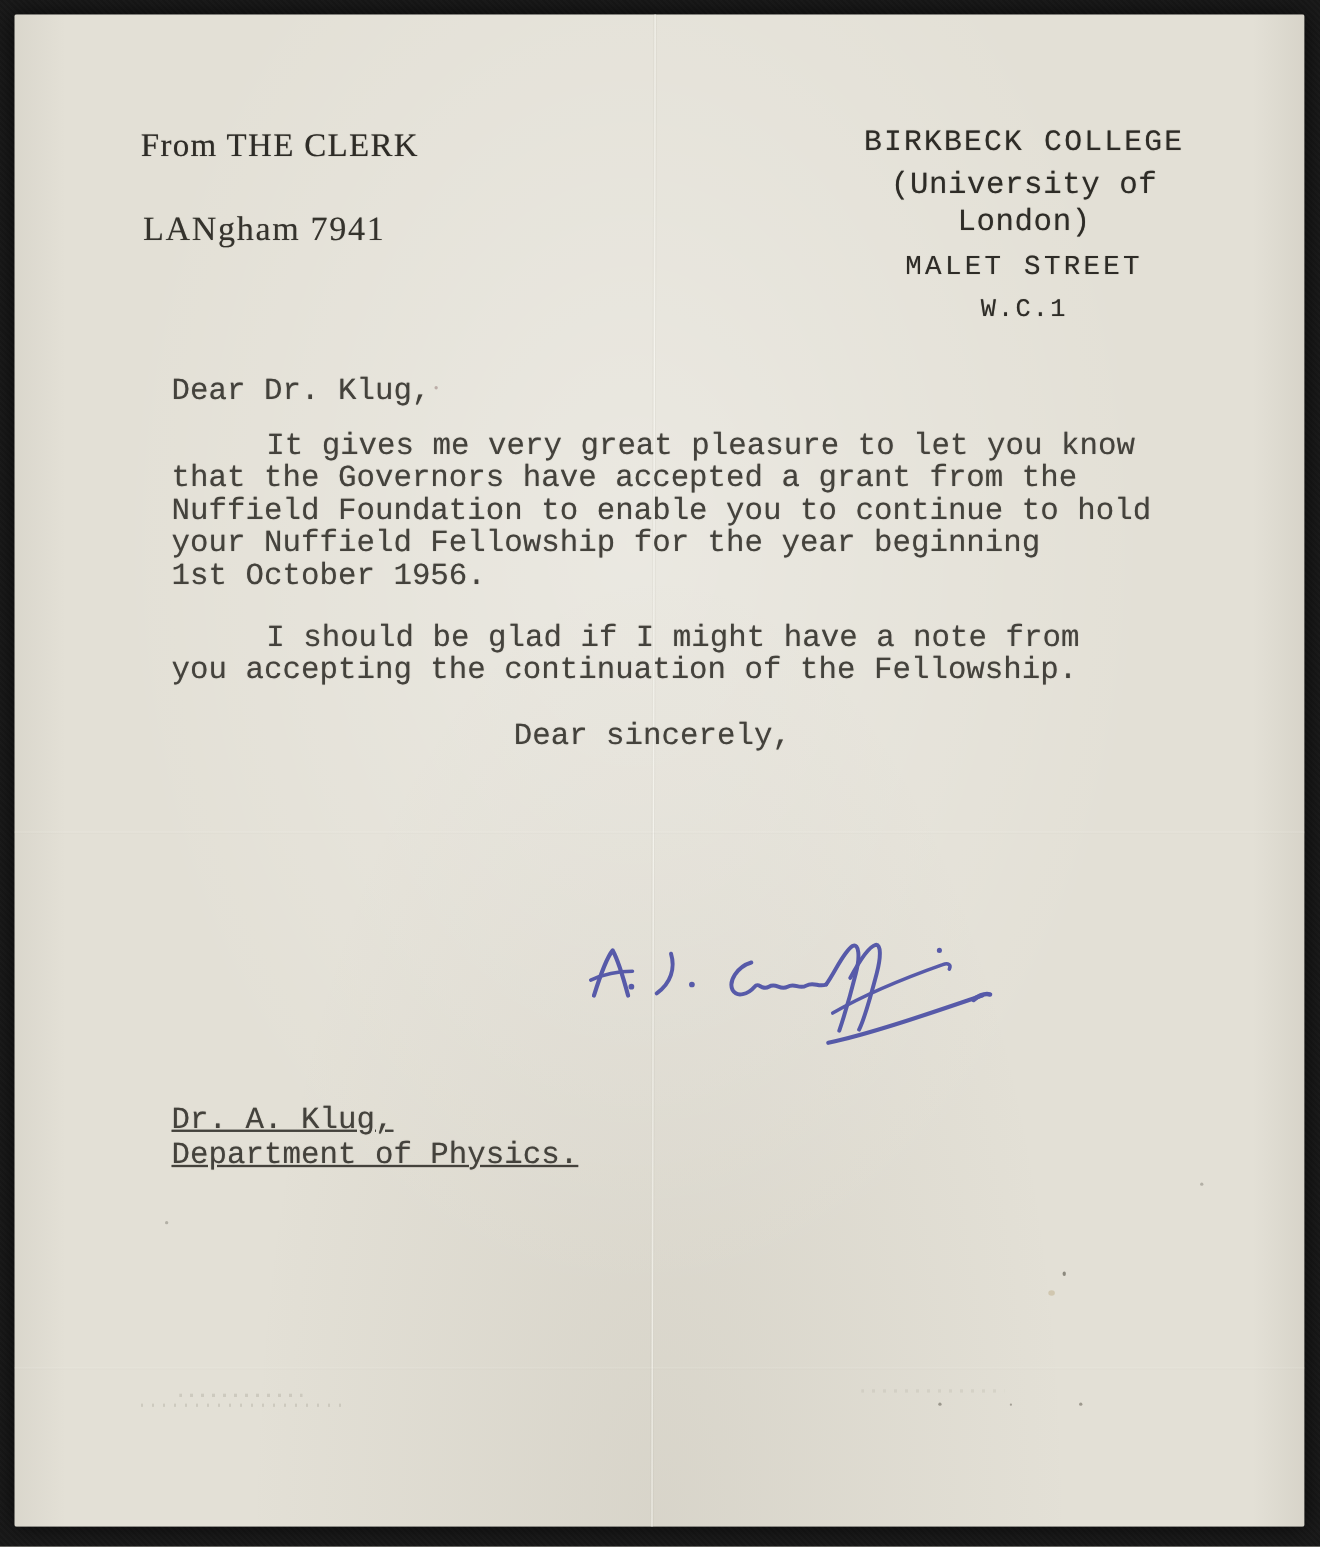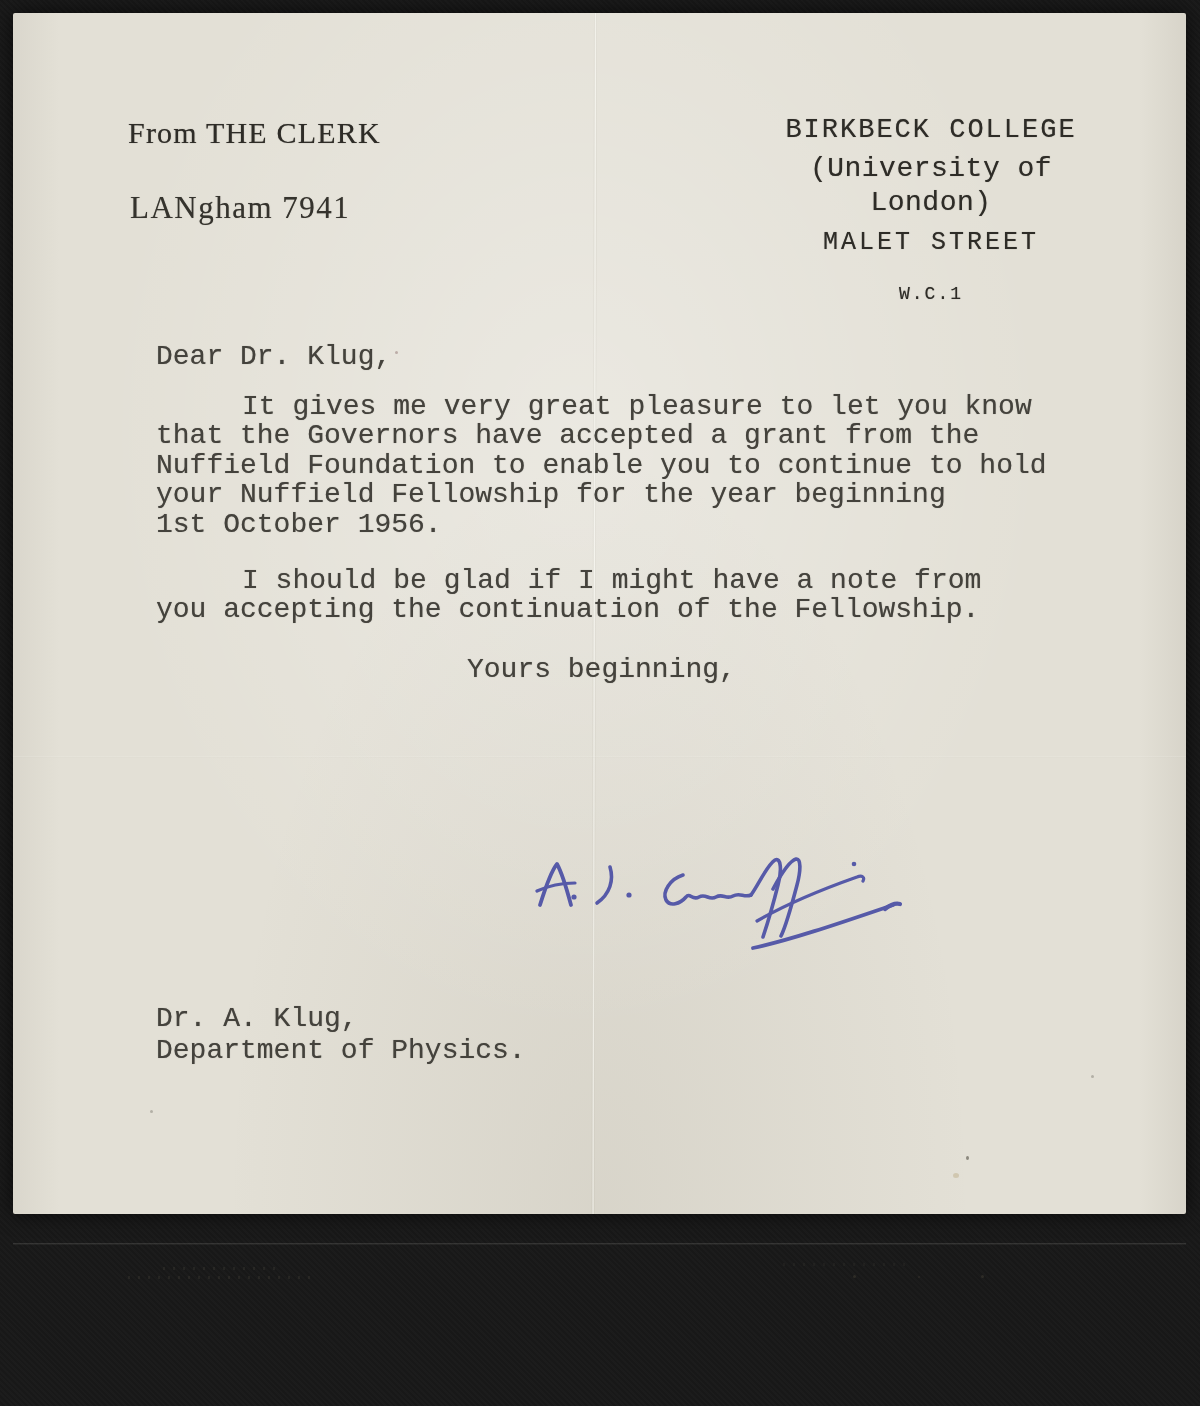--- a/index.html
+++ b/index.html
@@ -5,21 +5,21 @@
   html,body{margin:0;padding:0;}
   body{
     width:1200px;height:1406px;
     background:#181818;
     background-image:
       repeating-linear-gradient(45deg, rgba(255,255,255,0.015) 0 2px, rgba(0,0,0,0.02) 2px 4px);
     font-family:"Liberation Serif", serif;
     overflow:hidden;position:relative;
   }
   .paper{
-    position:absolute;left:13px;top:13px;width:1173px;height:1201px;
+    position:absolute;left:13px;top:13px;width:1173px;height:1375px;
     background-color:#e3e0d6;
     background-image:
       radial-gradient(ellipse at 48% 35%, rgba(255,255,255,0.28) 0%, rgba(255,255,255,0.0) 55%),
       radial-gradient(ellipse at 50% 100%, rgba(120,112,95,0.10) 0%, rgba(120,112,95,0.0) 45%),
       linear-gradient(90deg, rgba(110,104,88,0.08) 0%, rgba(110,104,88,0.0) 4%, rgba(110,104,88,0.0) 96%, rgba(110,104,88,0.10) 100%);
     box-shadow:0 0 20px rgba(0,0,0,0.65);
     border-radius:2px;
   }
   
   .lh-left-from{
@@ -34,40 +34,40 @@
   }
   .lh-right{
     position:absolute;left:738px;top:100px;width:360px;text-align:center;
     color:#2e2c27;
     font-family:Liberation Mono, monospace;
   }
   .lh-right div{text-shadow:0 0 0.8px rgba(46,44,39,0.55);}
   .lh-college{font-size:27px;letter-spacing:2px;line-height:34px;}
   .lh-univ{font-size:28px;letter-spacing:0.5px;line-height:34px;margin-top:5px;}
   .lh-street{font-size:25px;letter-spacing:3px;line-height:34px;margin-top:6px;}
-  .lh-postal{font-size:18px;letter-spacing:2px;line-height:30px;margin-top:19px;}
+  .lh-postal{font-size:23px;letter-spacing:2px;line-height:30px;margin-top:6px;}
   
   .typed{
     position:absolute;left:143px;top:290px;width:965px;
     font-family:"Liberation Mono", monospace;
     font-size:28px;line-height:29.6px;color:#44423c;
     text-shadow:0 0 0.8px rgba(62,60,54,0.55);
   }
   .typed .date{margin-left:601px;line-height:30px;}
   .typed .salutation{margin-top:39px;}
   .para{white-space:pre-wrap;text-indent:86px;}
   .p1{margin-top:20px;}
   .p2{margin-top:22px;}
   .p3{margin-top:26px;}
   .closing{margin-top:30px;margin-left:311px;}
   .recipient{
     position:absolute;left:143px;top:990px;
     font-family:"Liberation Mono", monospace;
     font-size:28px;line-height:31.5px;color:#44423c;
-    white-space:pre-wrap;text-shadow:0 0 0.8px rgba(62,60,54,0.55);
+    white-space:pre-wrap;text-shadow:0 0 0.8px rgba(62,60,54,0.55);text-decoration:underline;
   }
   
   .signature{position:absolute;left:500px;top:824px;width:420px;height:150px;}
   
   .crease-v{
     position:absolute;left:581px;top:0;width:3px;height:100%;
     background:linear-gradient(to right, rgba(115,109,92,0.10), rgba(255,255,250,0.55) 55%, rgba(115,109,92,0.12));
     transform:rotate(0.12deg);transform-origin:top center;
   }
   .crease-h1{
@@ -128,21 +128,21 @@
 
   <div class="typed">
     <div class="salutation">Dear Dr. Klug,</div>
     <div class="para p1">It gives me very great pleasure to let you know
 that the Governors have accepted a grant from the
 Nuffield Foundation to enable you to continue to hold
 your Nuffield Fellowship for the year beginning
 1st October 1956.</div>
     <div class="para p3">I should be glad if I might have a note from
 you accepting the continuation of the Fellowship.</div>
-    <div class="closing">Yours beginning,</div>
+    <div class="closing">Dear sincerely,</div>
   </div>
 
   <div class="signature" role="img" aria-label="A. J. Caraffi">
     <svg viewBox="0 0 420 150" width="420" height="150">
       <g fill="none" stroke="#4b4fa5" stroke-linecap="round" stroke-linejoin="round" opacity="0.92">
 
         <path stroke-width="3.8" d="M27,68 C32,52 39,33 44,27 C49,36 54,53 58,68"></path>
         <path stroke-width="3.2" d="M24,54 C35,49 48,46 62,46"></path>
         <circle cx="61" cy="60" r="2.6" fill="#4b4fa5" stroke="none"></circle>
 

